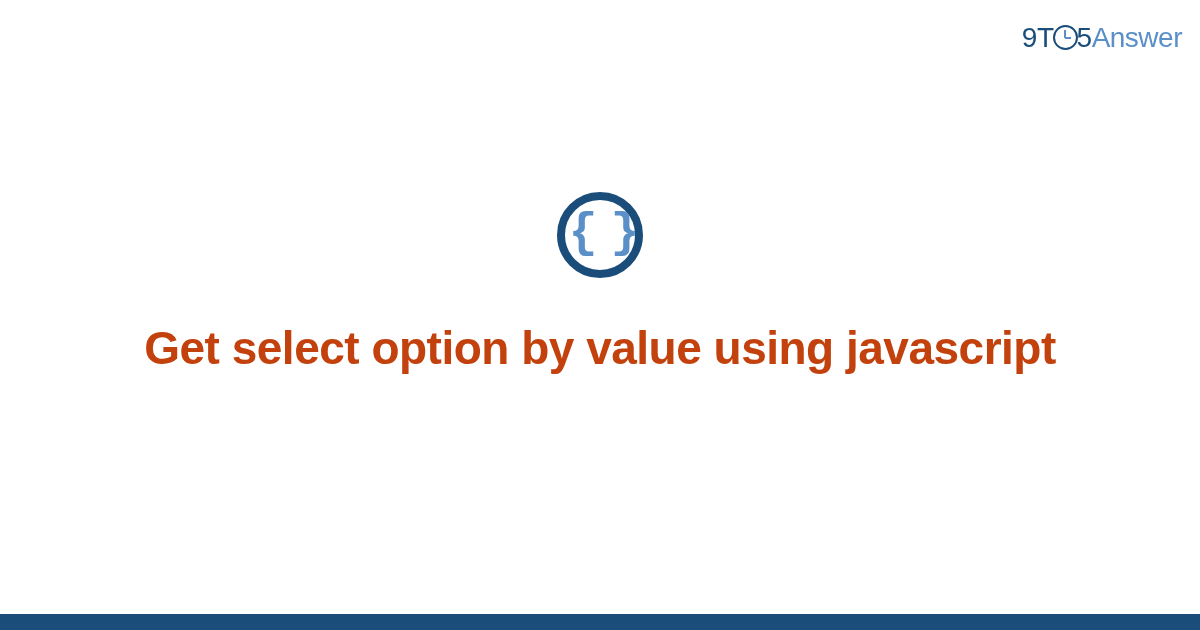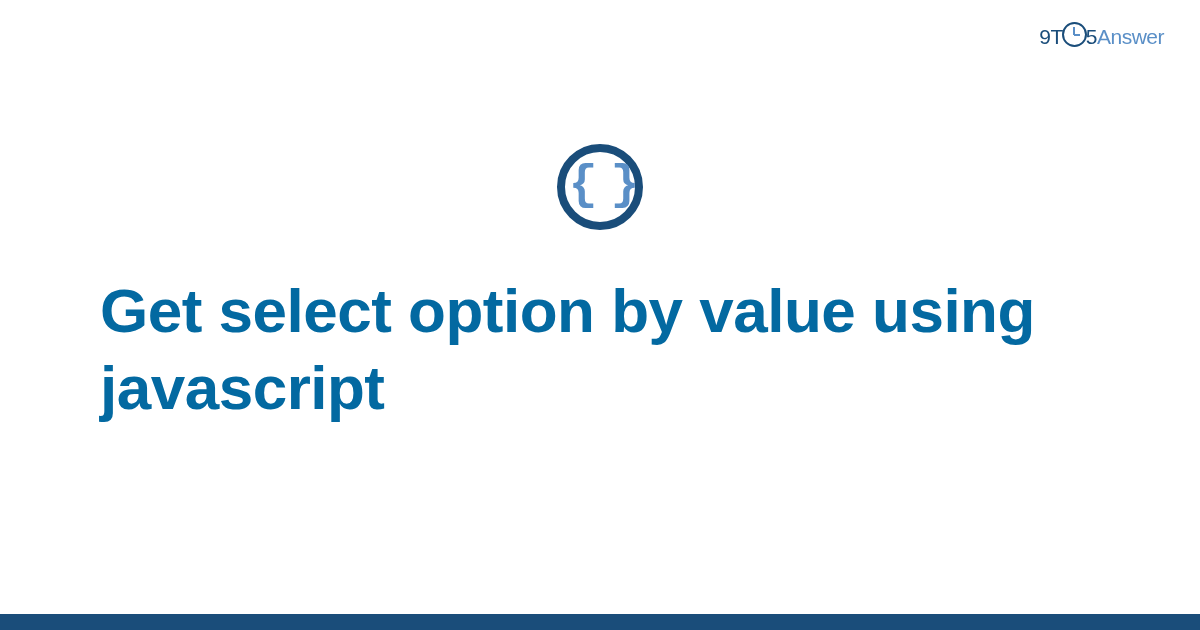--- a/index.html
+++ b/index.html
@@ -11,22 +11,22 @@
       width: 1200px;
       height: 630px;
       background: #ffffff;
       font-family: Arial, Helvetica, sans-serif;
       position: relative;
       overflow: hidden;
     }
     .brand {
       position: absolute;
       top: 22px;
-      right: 36px;
-      font-size: 21px;
+      right: 18px;
+      font-size: 28px;
       font-weight: 400;
       letter-spacing: -0.5px;
     }
     .brand .nine {
       color: #1a4d7a;
       font-weight: 500;
     }
     .brand .t {
       color: #1a4d7a;
       font-weight: 500;
@@ -97,23 +97,23 @@
     .braces {
       font-size: 48px;
       font-weight: 700;
       color: #5a8fc7;
       letter-spacing: -8px;
       font-family: 'Courier New', monospace;
       line-height: 1;
       transform: translateY(-2px);
     }
     .title {
-      font-size: 62px;
+      font-size: 46px;
       font-weight: 700;
-      color: #0369a1;
+      color: #c2410c;
       text-align: left;
       line-height: 1.25;
       max-width: 1000px;
       letter-spacing: -0.5px;
     }
     .footer-bar {
       position: absolute;
       bottom: 0;
       left: 0;
       width: 100%;

